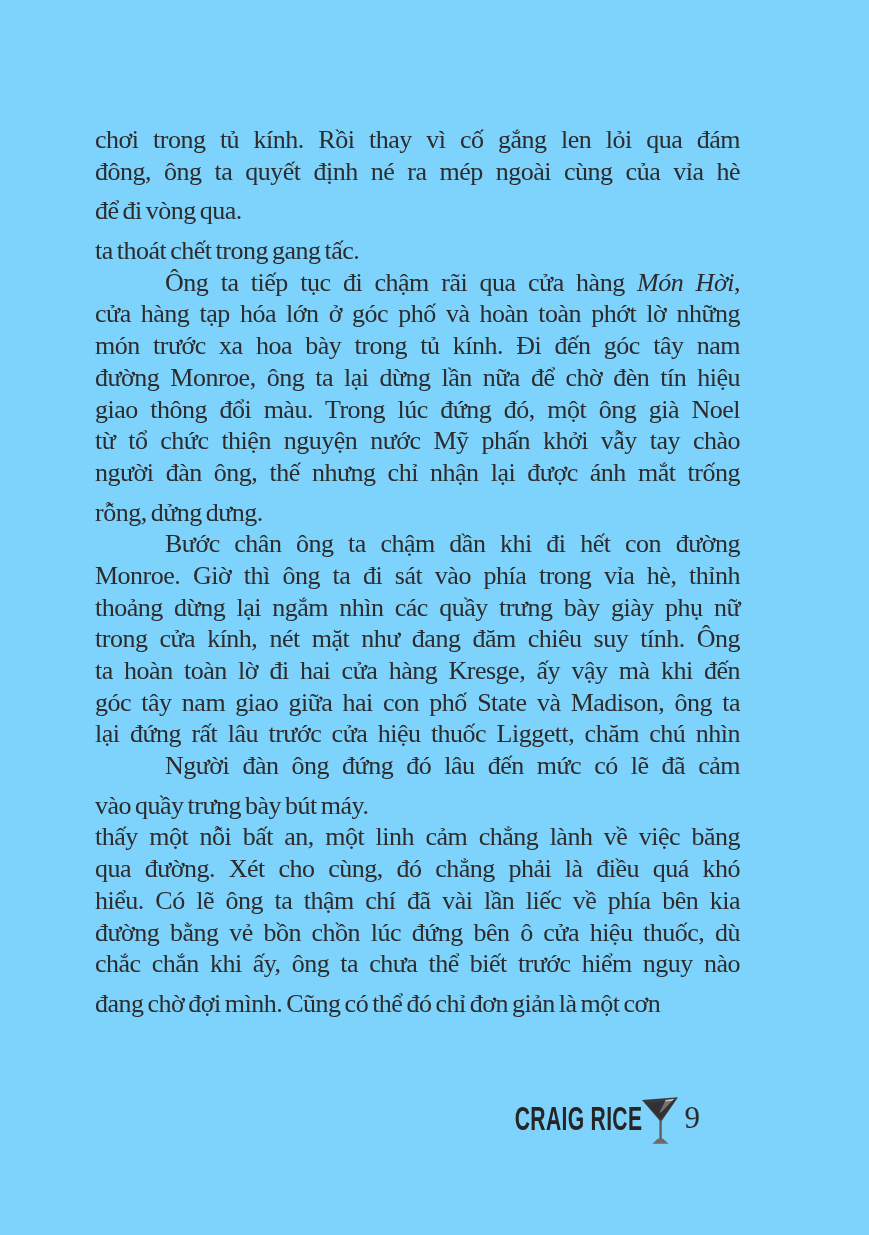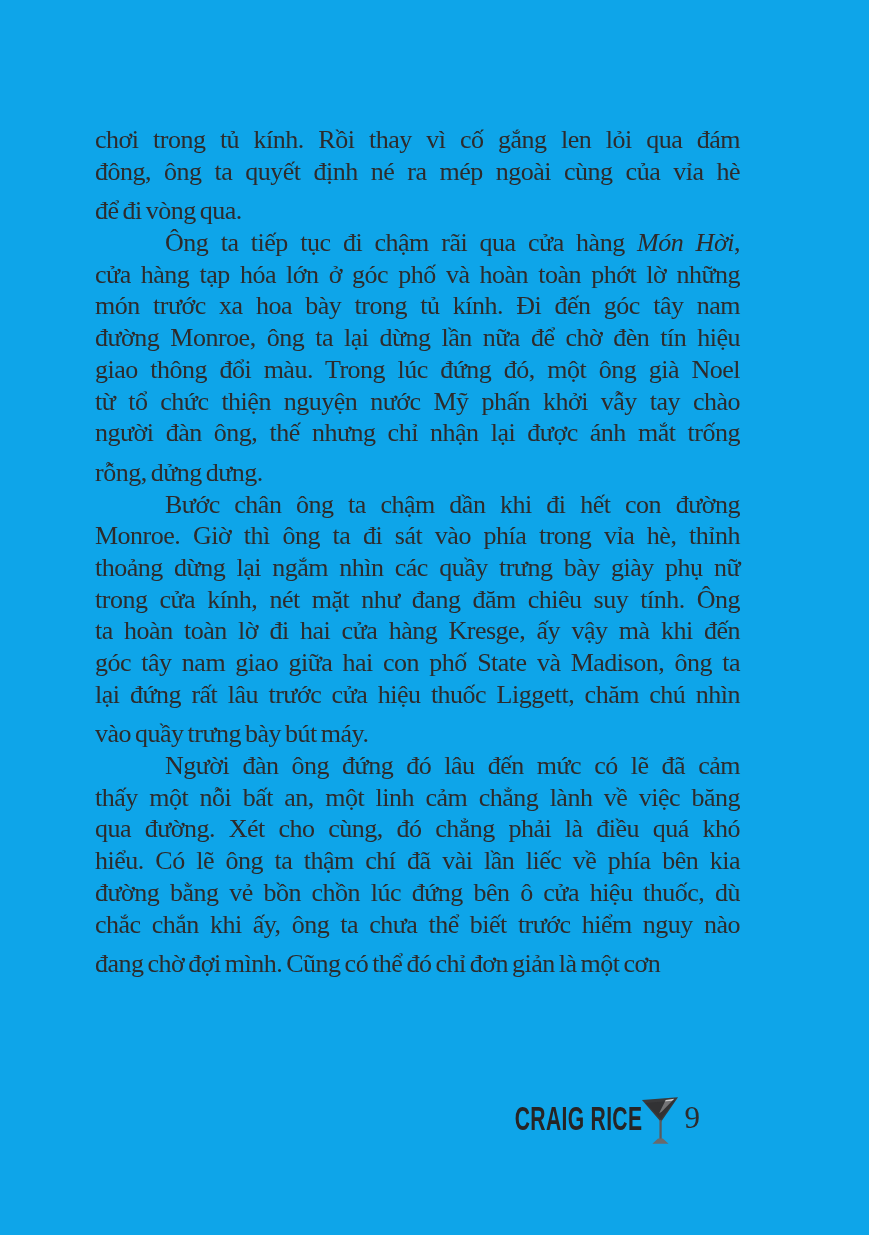--- a/index.html
+++ b/index.html
@@ -7,21 +7,21 @@
     width: 869px;
     height: 1235px;
     background: #ffffff;
     position: relative;
     overflow: hidden;
     font-family: "Liberation Serif", "DejaVu Serif", serif;
   }
   .page {
     position: absolute;
     inset: 0;
-    background: #0ea5e9;
+    background: #7dd3fc;
     padding-left: 20px;
   }
   .textblock {
     position: absolute;
     left: 95px;
     top: 124px;
     width: 645px;
     color: #2d2b2c;
     font-size: 26px;
     letter-spacing: -0.5px;
@@ -71,37 +71,38 @@
 </style>
 </head>
 <body>
 
 <div class="page">
 
   <div class="textblock" id="textblock">
       <div class="line"><span>chơi trong tủ kính. Rồi thay vì cố gắng len lỏi qua đám</span></div>
       <div class="line"><span>đông, ông ta quyết định né ra mép ngoài cùng của vỉa hè</span></div>
       <div class="line last"><span>để đi vòng qua.</span></div>
+      <div class="line last"><span>ta thoát chết trong gang tấc.</span></div>
       <div class="line indent"><span>Ông ta tiếp tục đi chậm rãi qua cửa hàng </span><i>Món Hời</i><span>,</span></div>
       <div class="line"><span>cửa hàng tạp hóa lớn ở góc phố và hoàn toàn phớt lờ những</span></div>
       <div class="line"><span>món trước xa hoa bày trong tủ kính. Đi đến góc tây nam</span></div>
       <div class="line"><span>đường Monroe, ông ta lại dừng lần nữa để chờ đèn tín hiệu</span></div>
       <div class="line"><span>giao thông đổi màu. Trong lúc đứng đó, một ông già Noel</span></div>
       <div class="line"><span>từ tổ chức thiện nguyện nước Mỹ phấn khởi vẫy tay chào</span></div>
       <div class="line"><span>người đàn ông, thế nhưng chỉ nhận lại được ánh mắt trống</span></div>
       <div class="line last"><span>rỗng, dửng dưng.</span></div>
       <div class="line indent"><span>Bước chân ông ta chậm dần khi đi hết con đường</span></div>
       <div class="line"><span>Monroe. Giờ thì ông ta đi sát vào phía trong vỉa hè, thỉnh</span></div>
       <div class="line"><span>thoảng dừng lại ngắm nhìn các quầy trưng bày giày phụ nữ</span></div>
       <div class="line"><span>trong cửa kính, nét mặt như đang đăm chiêu suy tính. Ông</span></div>
       <div class="line"><span>ta hoàn toàn lờ đi hai cửa hàng Kresge, ấy vậy mà khi đến</span></div>
       <div class="line"><span>góc tây nam giao giữa hai con phố State và Madison, ông ta</span></div>
       <div class="line"><span>lại đứng rất lâu trước cửa hiệu thuốc Liggett, chăm chú nhìn</span></div>
+      <div class="line indent"><span>Người đàn ông đứng đó lâu đến mức có lẽ đã cảm</span></div>
       <div class="line last"><span>vào quầy trưng bày bút máy.</span></div>
-      <div class="line indent"><span>Người đàn ông đứng đó lâu đến mức có lẽ đã cảm</span></div>
       <div class="line"><span>thấy một nỗi bất an, một linh cảm chẳng lành về việc băng</span></div>
       <div class="line"><span>qua đường. Xét cho cùng, đó chẳng phải là điều quá khó</span></div>
       <div class="line"><span>hiểu. Có lẽ ông ta thậm chí đã vài lần liếc về phía bên kia</span></div>
       <div class="line"><span>đường bằng vẻ bồn chồn lúc đứng bên ô cửa hiệu thuốc, dù</span></div>
       <div class="line"><span>chắc chắn khi ấy, ông ta chưa thể biết trước hiểm nguy nào</span></div>
       <div class="line last"><span>đang chờ đợi mình. Cũng có thể đó chỉ đơn giản là một cơn</span></div>
     </div>
 
   <div class="footer">
     <span class="author">CRAIG RICE</span>

